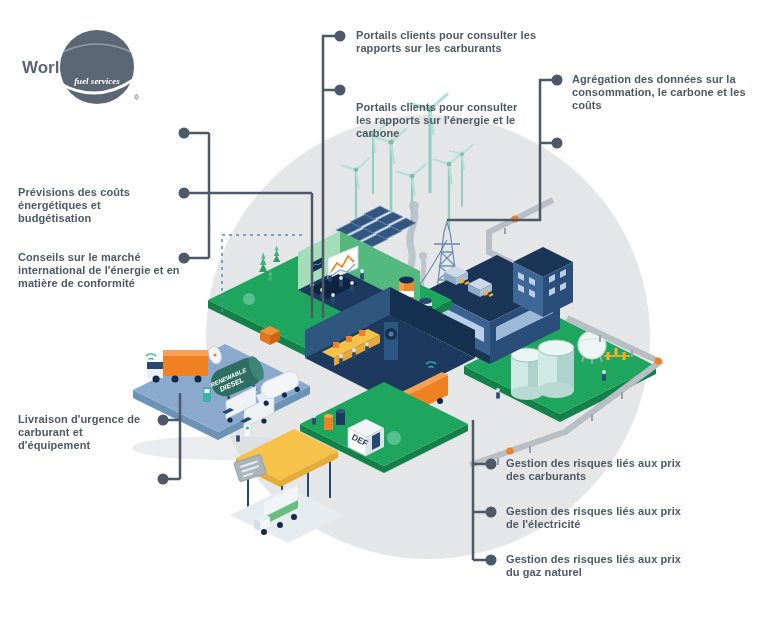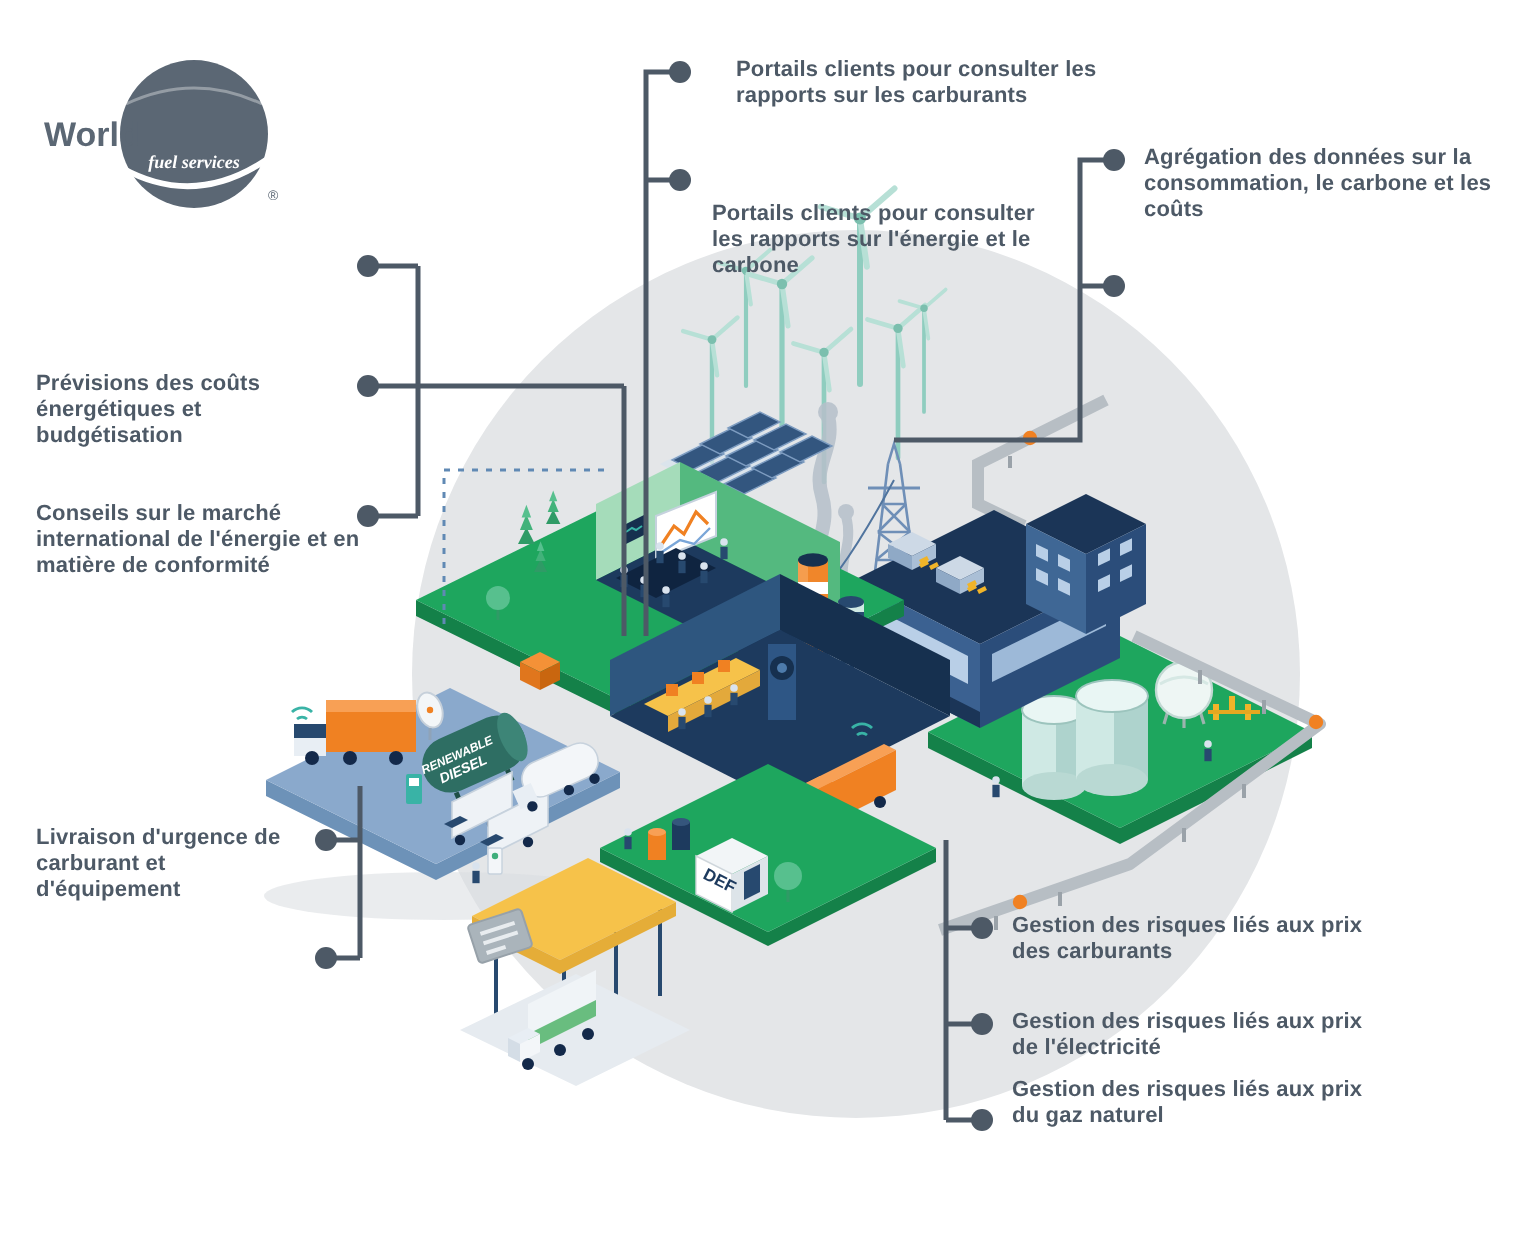--- a/index.html
+++ b/index.html
@@ -407,22 +407,22 @@
     <circle cx="491" cy="464" r="5.5"></circle>
         <circle cx="491" cy="512" r="5.5"></circle>
         <circle cx="491" cy="560" r="5.5"></circle>
   </g>
 </svg>
 
 <div class="callout" style="left:18px;top:251px;width:162px;">Conseils sur le marché international de l'énergie et en matière de conformité</div>
 <div class="callout" style="left:18px;top:186px;width:150px;">Prévisions des coûts énergétiques et budgétisation</div>
 <div class="callout" style="left:18px;top:413px;width:138px;">Livraison d'urgence de carburant et d'équipement</div>
 
-<div class="callout" style="left:368px;top:29px;width:196px;">Portails clients pour consulter les rapports sur les carburants</div>
+<div class="callout" style="left:356px;top:29px;width:196px;">Portails clients pour consulter les rapports sur les carburants</div>
 <div class="callout" style="left:356px;top:83px;width:168px;margin-top:18px;">Portails clients pour consulter les rapports sur l'énergie et le carbone</div>
 
 <div class="callout right-col" style="left:572px;top:73px;width:186px;">Agrégation des données sur la consommation, le carbone et les coûts</div>
 
 <div class="callout" style="left:506px;top:505px;width:182px;">Gestion des risques liés aux prix de l'électricité</div>
 <div class="callout" style="left:506px;top:457px;width:182px;">Gestion des risques liés aux prix des carburants</div>
-<div class="callout" style="left:506px;top:539px;width:182px;">Gestion des risques liés aux prix du gaz naturel</div>
+<div class="callout" style="left:506px;top:553px;width:182px;">Gestion des risques liés aux prix du gaz naturel</div>
 
 </div>
 
 </body></html>

